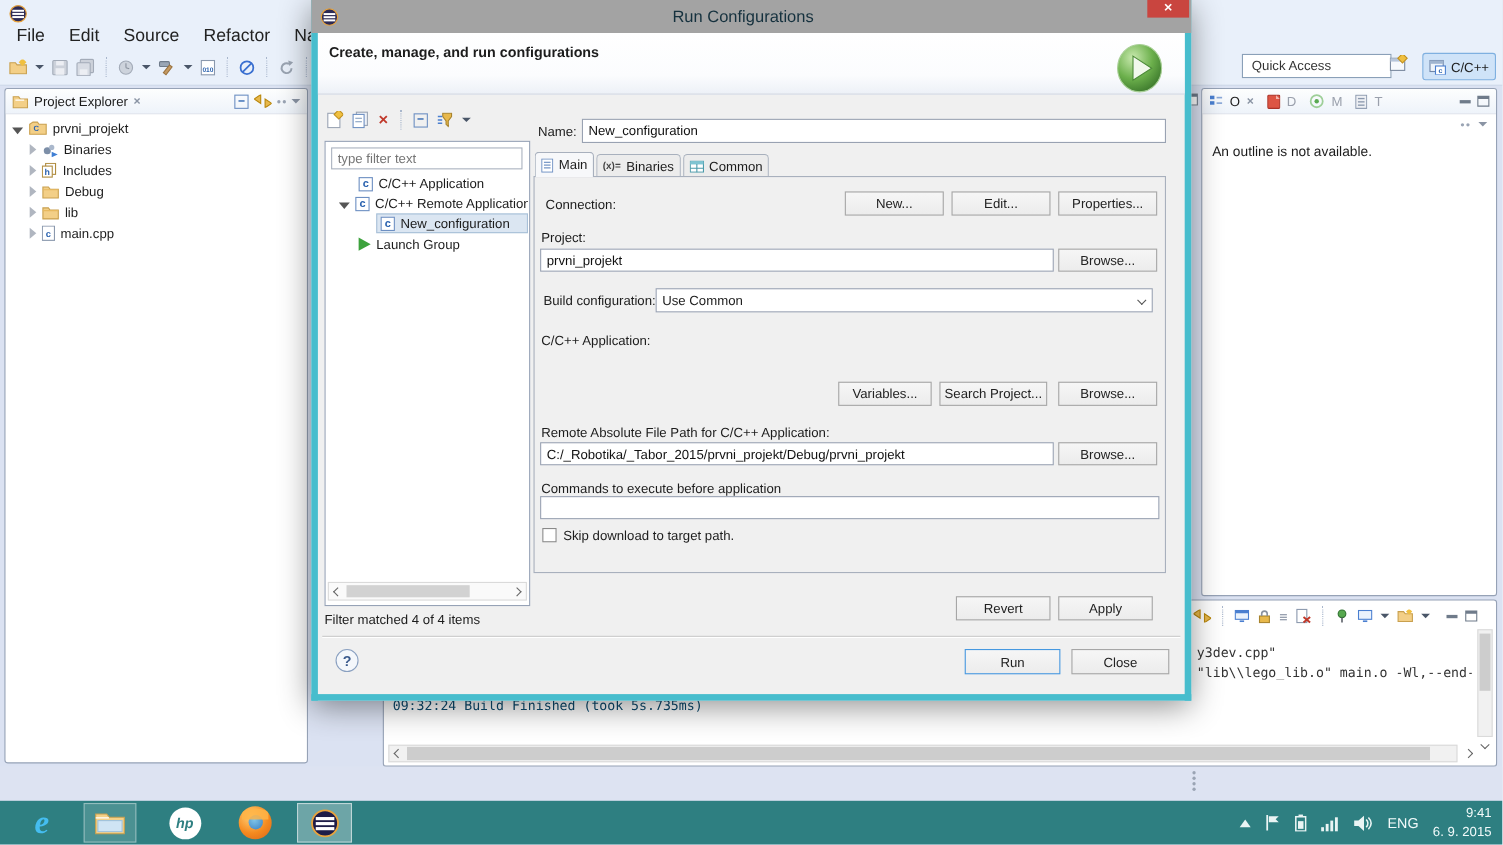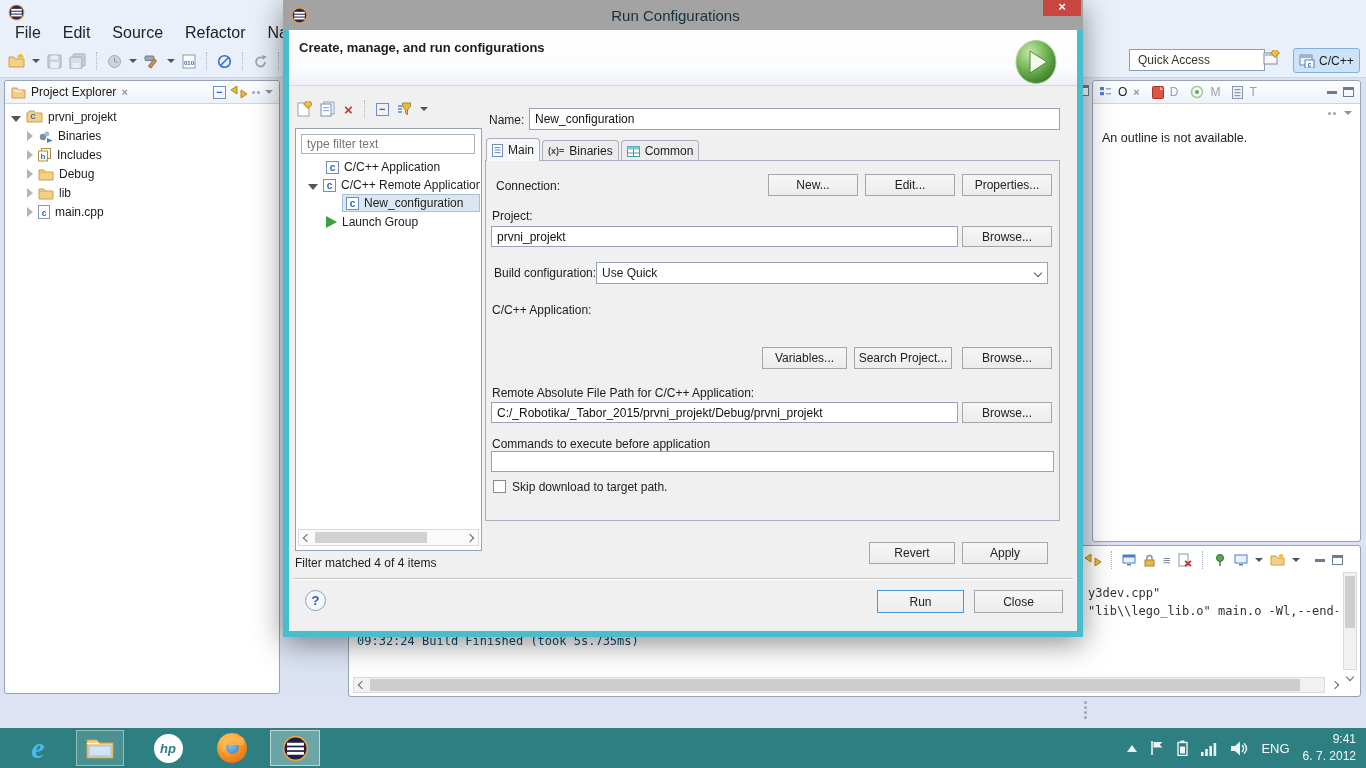--- a/index.html
+++ b/index.html
@@ -505,21 +505,21 @@
       <div class="btn" style="left:479px;top:88px;width:90px;height:22px;z-index:2">New...</div>
       <div class="btn" style="left:576px;top:88px;width:90px;height:22px;z-index:2">Edit...</div>
       <div class="btn" style="left:673px;top:88px;width:90px;height:22px;z-index:2">Properties...</div>
 
       <div class="lbl" style="left:203px;top:123px;z-index:2">Project:</div>
       <input class="input" style="left: 202px; top: 140px; width: 467px; height: 21px; z-index: 2;" value="prvni_projekt">
       <div class="btn" style="left:673px;top:140px;width:90px;height:21px;z-index:2">Browse...</div>
 
       <div class="lbl" style="left:205px;top:180px;z-index:2">Build configuration:</div>
       <div class="combo" style="left:307px;top:176px;width:452px;height:22px;z-index:2">
-        <span>Use Quick</span>
+        <span>Use Common</span>
         <span class="chev"></span>
       </div>
 
       <div class="lbl" style="left:203px;top:217px;z-index:2">C/C++ Application:</div>
 
       <div class="btn" style="left:473px;top:261px;width:85px;height:22px;z-index:2">Variables...</div>
       <div class="btn" style="left:565px;top:261px;width:98px;height:22px;z-index:2">Search Project...</div>
       <div class="btn" style="left:673px;top:261px;width:90px;height:22px;z-index:2">Browse...</div>
 
       <div class="lbl" style="left:203px;top:300px;z-index:2">Remote Absolute File Path for C/C++ Application:</div>
@@ -606,18 +606,18 @@
       <span class="ico">
         <svg width="17" height="15">
             <polygon points="0,5 4,5 9,0.5 9,14.5 4,10 0,10" fill="#eaf4f4"></polygon>
             <path d="M11 4 q3.2 3.5 0 7" stroke="#eaf4f4" stroke-width="1.4" fill="none"></path>
             <path d="M13 2.2 q5 5.3 0 10.6" stroke="#eaf4f4" stroke-width="1.4" fill="none"></path>
           </svg>
       </span>
       <span style="color:#f2fafa;font-size:13px">ENG</span>
       <span style="color:#f2fafa;font-size:12px;text-align:right;line-height:1.45;margin-right:4px">
         <span style="display:block">9:41</span>
-        <span style="display:block">6. 7. 2012</span>
+        <span style="display:block">6. 9. 2015</span>
       </span>
     </div>
   </div>
 
 </div>
 
 </body></html>

